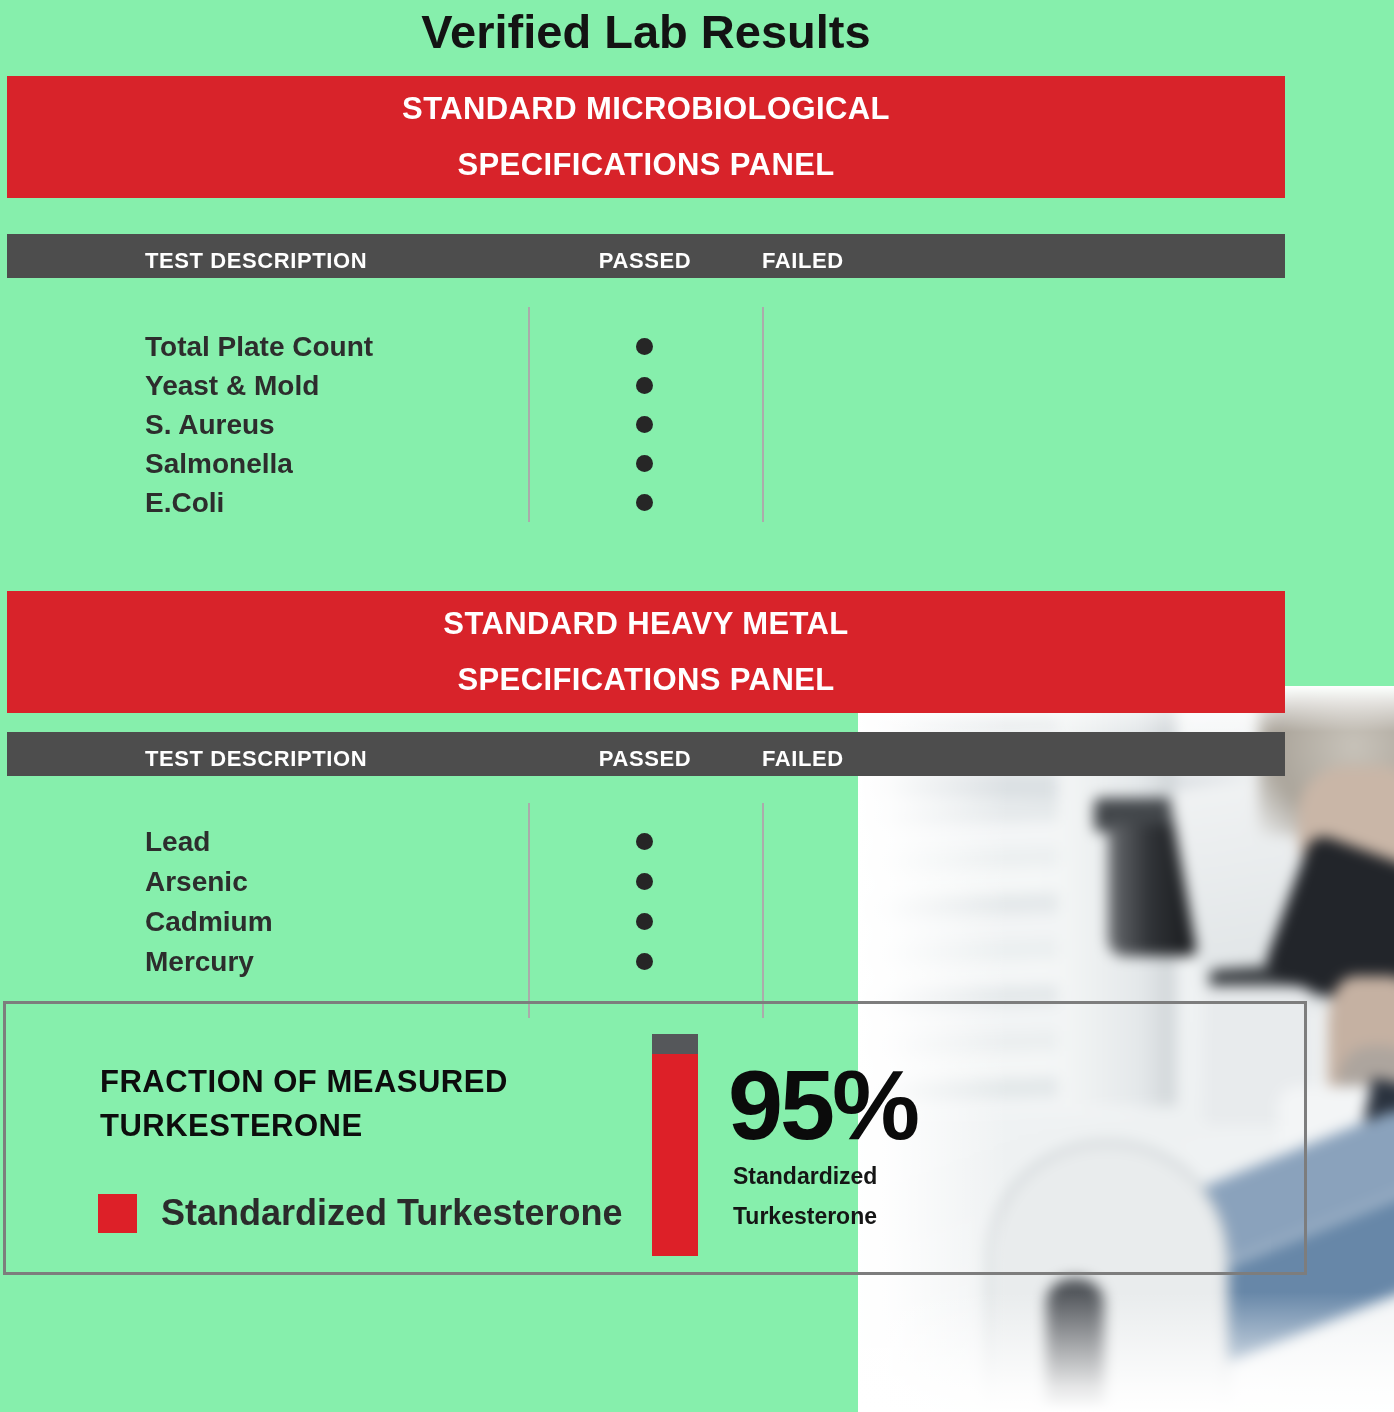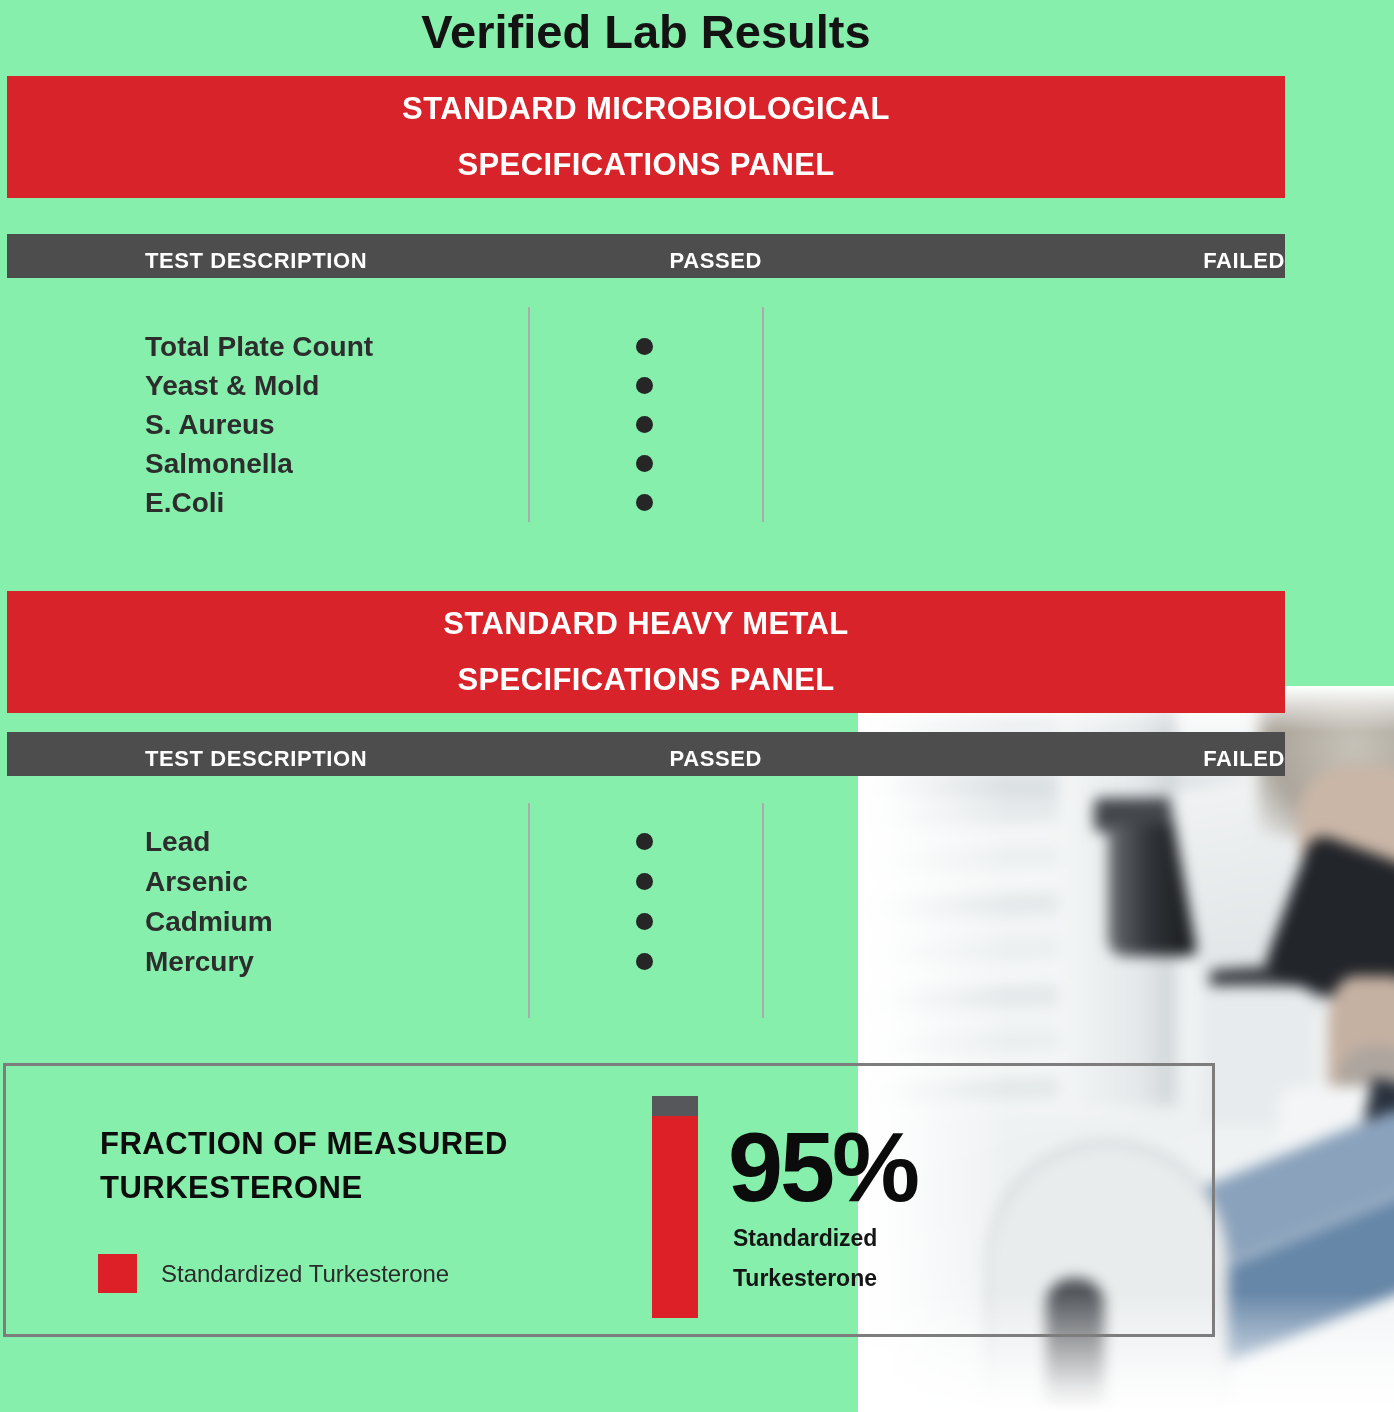--- a/index.html
+++ b/index.html
@@ -46,40 +46,40 @@
   .banner{position:absolute;left:7px;width:1278px;height:122px;z-index:3;background:var(--red,#d8232a);
           display:flex;flex-direction:column;align-items:center;justify-content:center;
           color:#fff;font-weight:bold;font-size:31px;line-height:40px;letter-spacing:.4px;text-align:center;gap:16px;}
   .banner-1{top:76px;}
   .banner-2{top:591px;}
   .thead{position:absolute;left:7px;width:1278px;height:44px;z-index:3;background:var(--header_gray,#4d4d4d);
          color:#fff;font-weight:bold;font-size:22px;letter-spacing:.6px;line-height:54px;}
   .thead-1{top:234px;}
   .thead-2{top:732px;}
   .thead .c1{position:absolute;left:138px;}
-  .thead .c2{position:absolute;left:521px;width:234px;text-align:right;}
-  .thead .c3{position:absolute;left:755px;width:523px;text-align:right;}
+  .thead .c2{position:absolute;left:521px;width:234px;text-align:center;}
+  .thead .c3{position:absolute;left:755px;width:523px;text-align:left;}
   .tbody{position:absolute;left:7px;width:1278px;height:215px;z-index:3;}
   .tbody-1{top:307px;}
   .tbody-2{top:803px;}
   .vline{position:absolute;top:0;bottom:0;width:2px;background:#ababab;}
   .vline-a{left:521px;}
   .vline-b{left:755px;}
   .trow{position:absolute;left:0;width:100%;height:39px;}
   .tlabel{position:absolute;left:138px;line-height:39px;font-size:28px;font-weight:bold;color:#2d2d2d;}
   .dot{position:absolute;left:629px;top:11px;width:17px;height:17px;border-radius:50%;background:#262626;}
 
   
-  .fbox{position:absolute;left:3px;top:1063px;width:1212px;height:274px;z-index:3;
+  .fbox{position:absolute;left:3px;top:1001px;width:1304px;height:274px;z-index:3;
         border:3px solid #7d7d7d;box-sizing:border-box;background:transparent;}
   .fheading{position:absolute;left:94px;top:56px;font-size:31px;line-height:44px;font-weight:bold;
             letter-spacing:.5px;color:#0d0d0d;}
   .flegend{position:absolute;left:92px;top:188px;display:flex;align-items:center;gap:24px;}
   .swatch{width:39px;height:39px;background:var(--accent_red,#dd2028);}
-  .flegend-label{font-size:24px;font-weight:normal;color:#2b2b2b;}
+  .flegend-label{font-size:36px;font-weight:bold;color:#2b2b2b;}
   .fbar{position:absolute;left:646px;top:30px;width:46px;height:222px;display:flex;flex-direction:column;}
   .fbar-cap{height:20px;background:var(--bar_cap,#55575a);}
   .fbar-fill{flex:1;background:var(--accent_red,#dd2028);}
   .fpct{position:absolute;left:722px;top:44px;font-size:99px;font-weight:bold;letter-spacing:-3px;color:#0b0b0b;}
   .fsub{position:absolute;left:727px;top:152px;font-size:23px;line-height:40px;font-weight:bold;color:#151515;}
 </style>
 </head>
 <body>
 
 <div class="stage">

